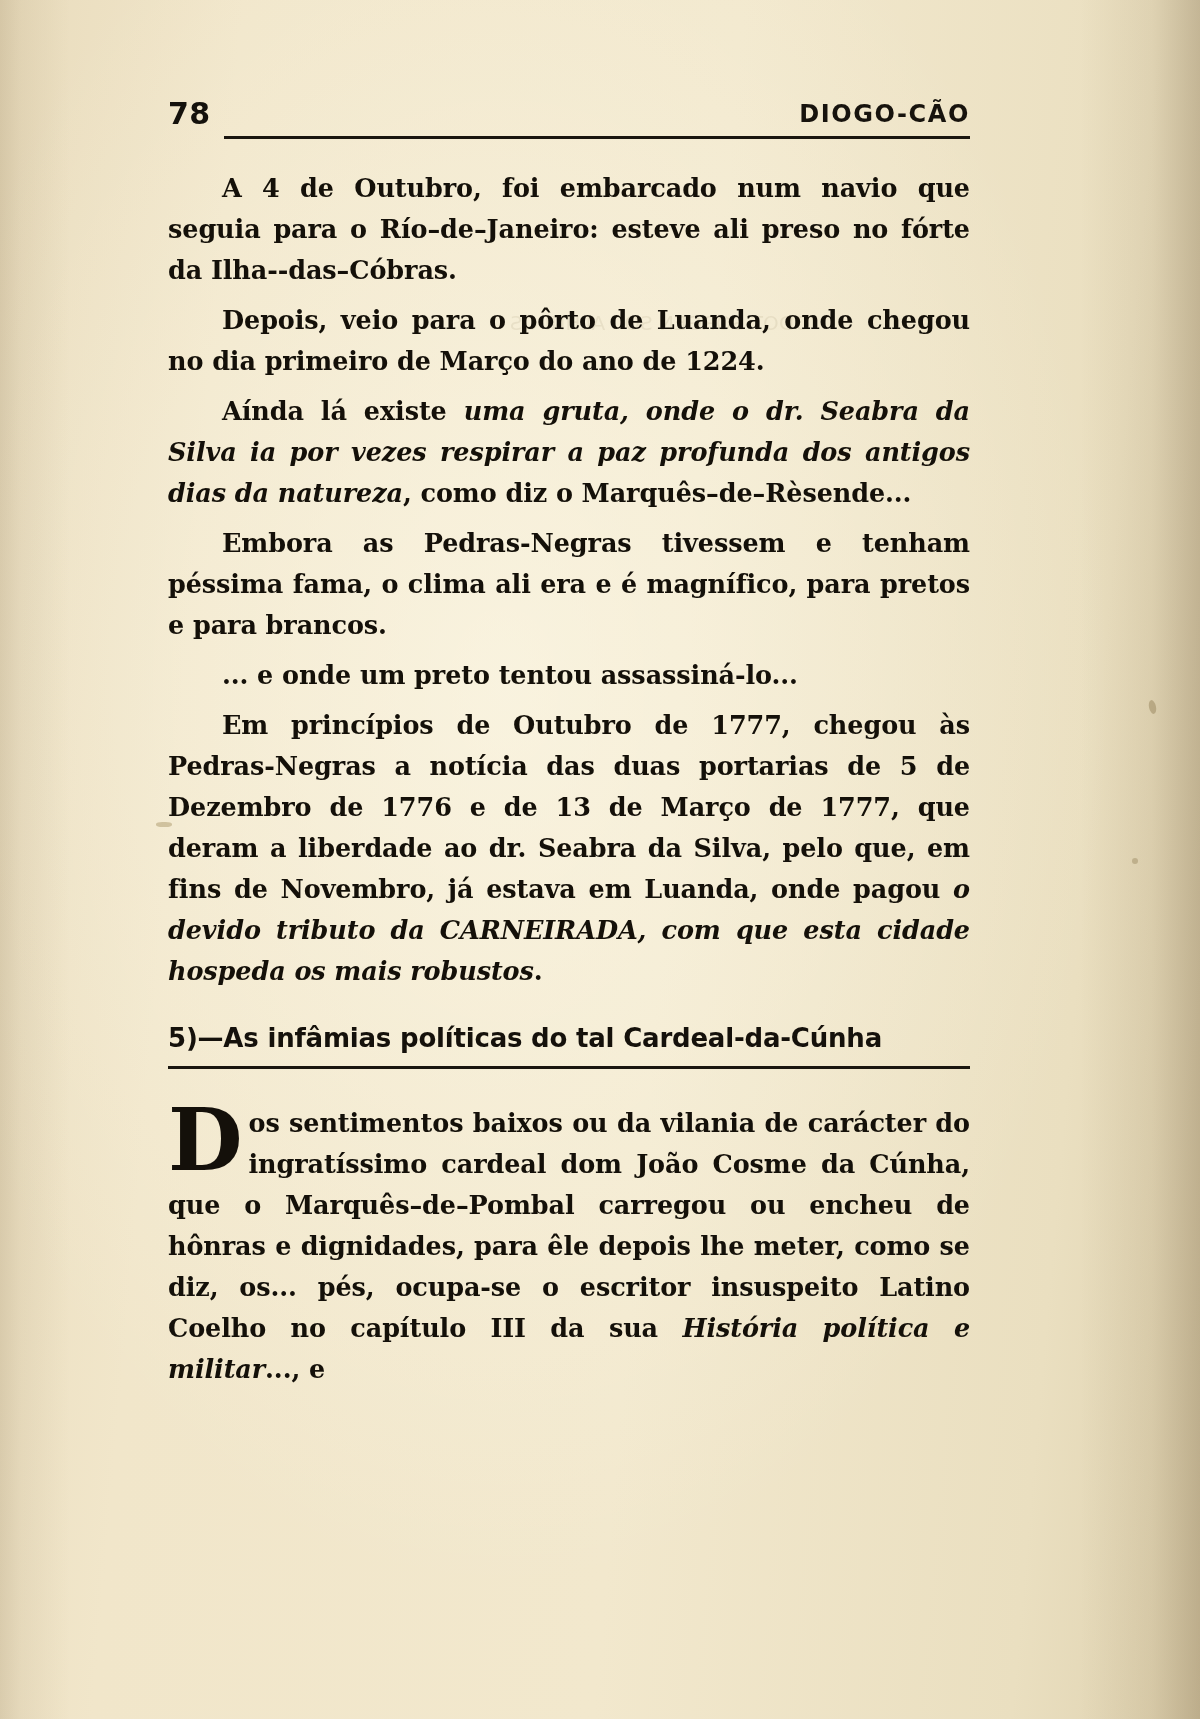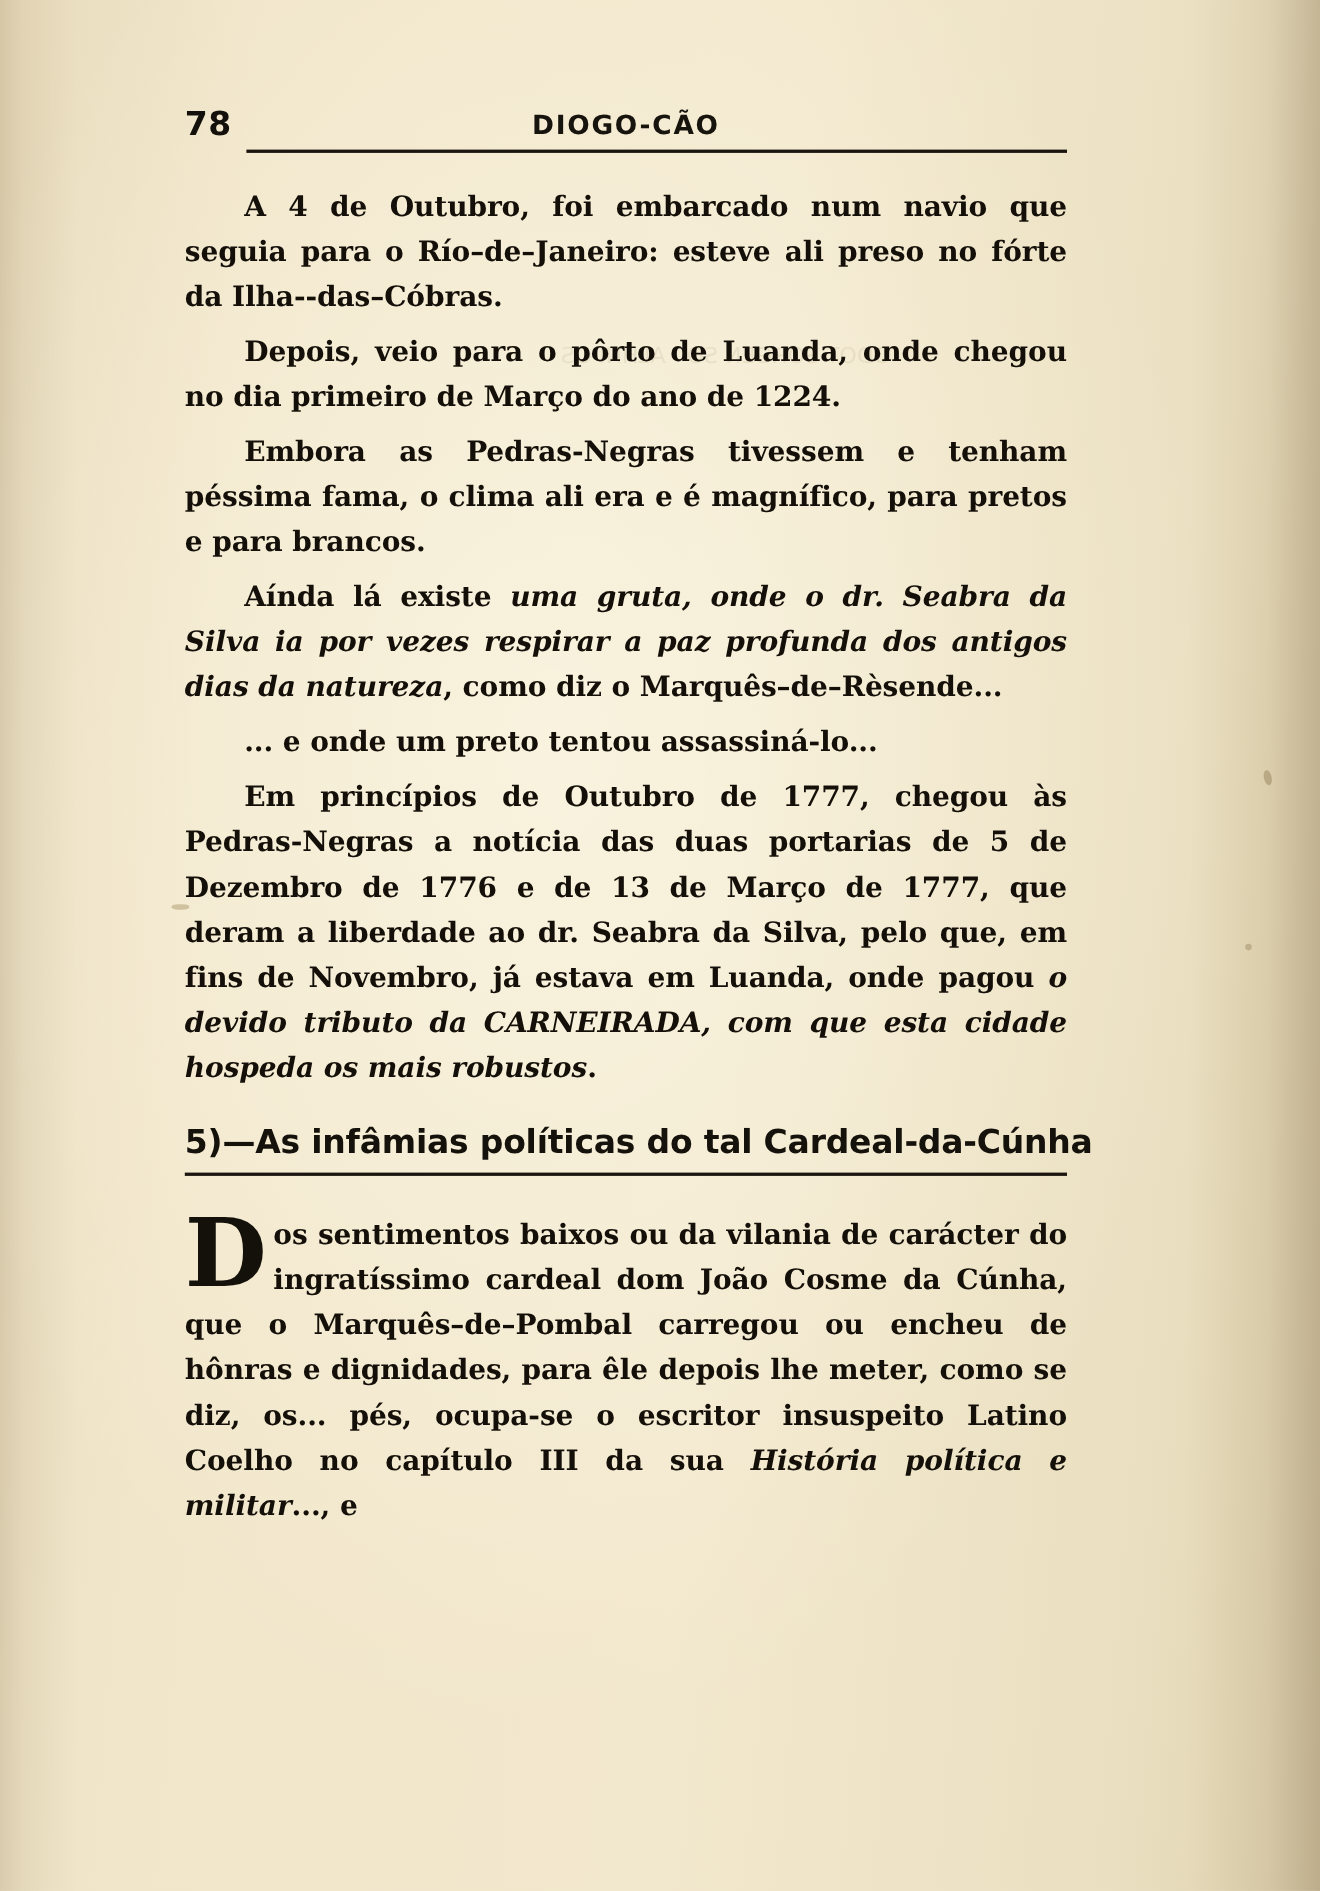--- a/index.html
+++ b/index.html
@@ -69,21 +69,21 @@
     left: 0; top: 0;
     font-family: "DejaVu Sans", sans-serif;
     font-size: 30px;
     font-weight: 700;
     color: #14110c;
     letter-spacing: 0.5px;
   }
   .runtitle {
     position: absolute;
     left: 0; right: 0; top: 4px;
-    text-align: center;
+    text-align: right;
     font-family: "DejaVu Sans", sans-serif;
     font-size: 24px;
     font-weight: 700;
     letter-spacing: 1.6px;
     color: #17130d;
   }
   .rule {
     position: absolute;
     left: 56px; right: 0; top: 40px;
     height: 3px;
@@ -108,21 +108,21 @@
   .it { font-style: italic; }
   
   .section {
     margin-top: 26px;
     margin-bottom: 6px;
     position: relative;
     padding-bottom: 10px;
   }
   .section-title {
     font-family: "DejaVu Sans", sans-serif;
-    font-size: 30px;
+    font-size: 26px;
     font-weight: 700;
     color: #15110b;
     letter-spacing: -0.2px;
     white-space: nowrap;
   }
   .section-rule {
     position: absolute;
     left: 0; right: 0; bottom: 0;
     height: 3px;
     background: #1a160f;
@@ -188,23 +188,23 @@
     </div>
 
     <div class="body">
 
 
       <p class="ind">A 4 de Outubro, foi embarcado num navio que seguia para o Río–de–Janeiro: esteve ali preso no fórte da Ilha--das–Cóbras.</p>
 
       <p class="ind">Depois, veio para o pôrto de Luanda, onde chegou no dia primeiro de Março do ano de 1224.</p>
 
 
+      <p class="ind"><span>Aínda lá existe </span><span class="it">uma gruta, onde o dr. Seabra da Silva ia por vezes respirar a paz profunda dos antigos dias da natureza</span><span>, como diz o Marquês–de–Rèsende...</span></p>
+
       <p class="ind">Embora as Pedras-Negras tivessem e tenham péssima fama, o clima ali era e é magnífico, para pretos e para brancos.</p>
-
-      <p class="ind"><span>Aínda lá existe </span><span class="it">uma gruta, onde o dr. Seabra da Silva ia por vezes respirar a paz profunda dos antigos dias da natureza</span><span>, como diz o Marquês–de–Rèsende...</span></p>
 
       <p class="ind">... e onde um preto tentou assassiná-lo...</p>
 
       <p class="ind"><span>Em princípios de Outubro de 1777, chegou às Pedras-Negras a notícia das duas portarias de 5 de Dezembro de 1776 e de 13 de Março de 1777, que deram a liberdade ao dr. Seabra da Silva, pelo que, em fins de Novembro, já estava em Luanda, onde pagou </span><span class="it">o devido tributo da CARNEIRADA, com que esta cidade hospeda os mais robustos</span><span>.</span></p>
 
 
       <div class="section">
         <div class="section-title">5)—As infâmias políticas do tal Cardeal-da-Cúnha</div>
         <div class="section-rule"></div>
       </div>

